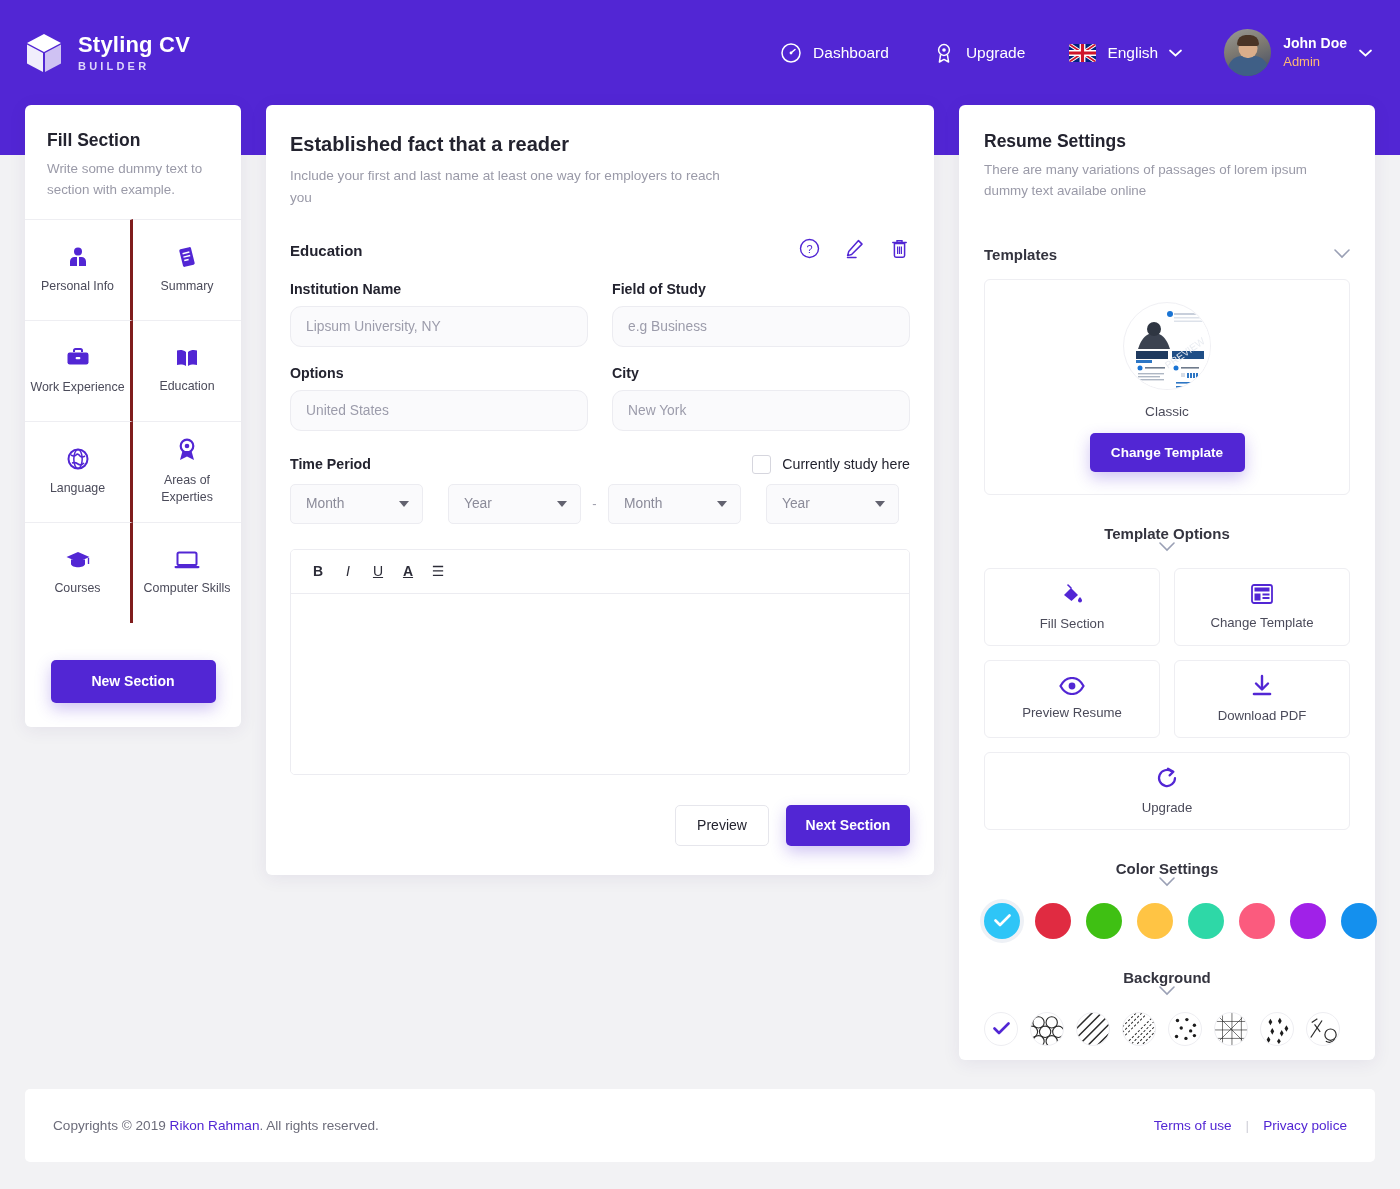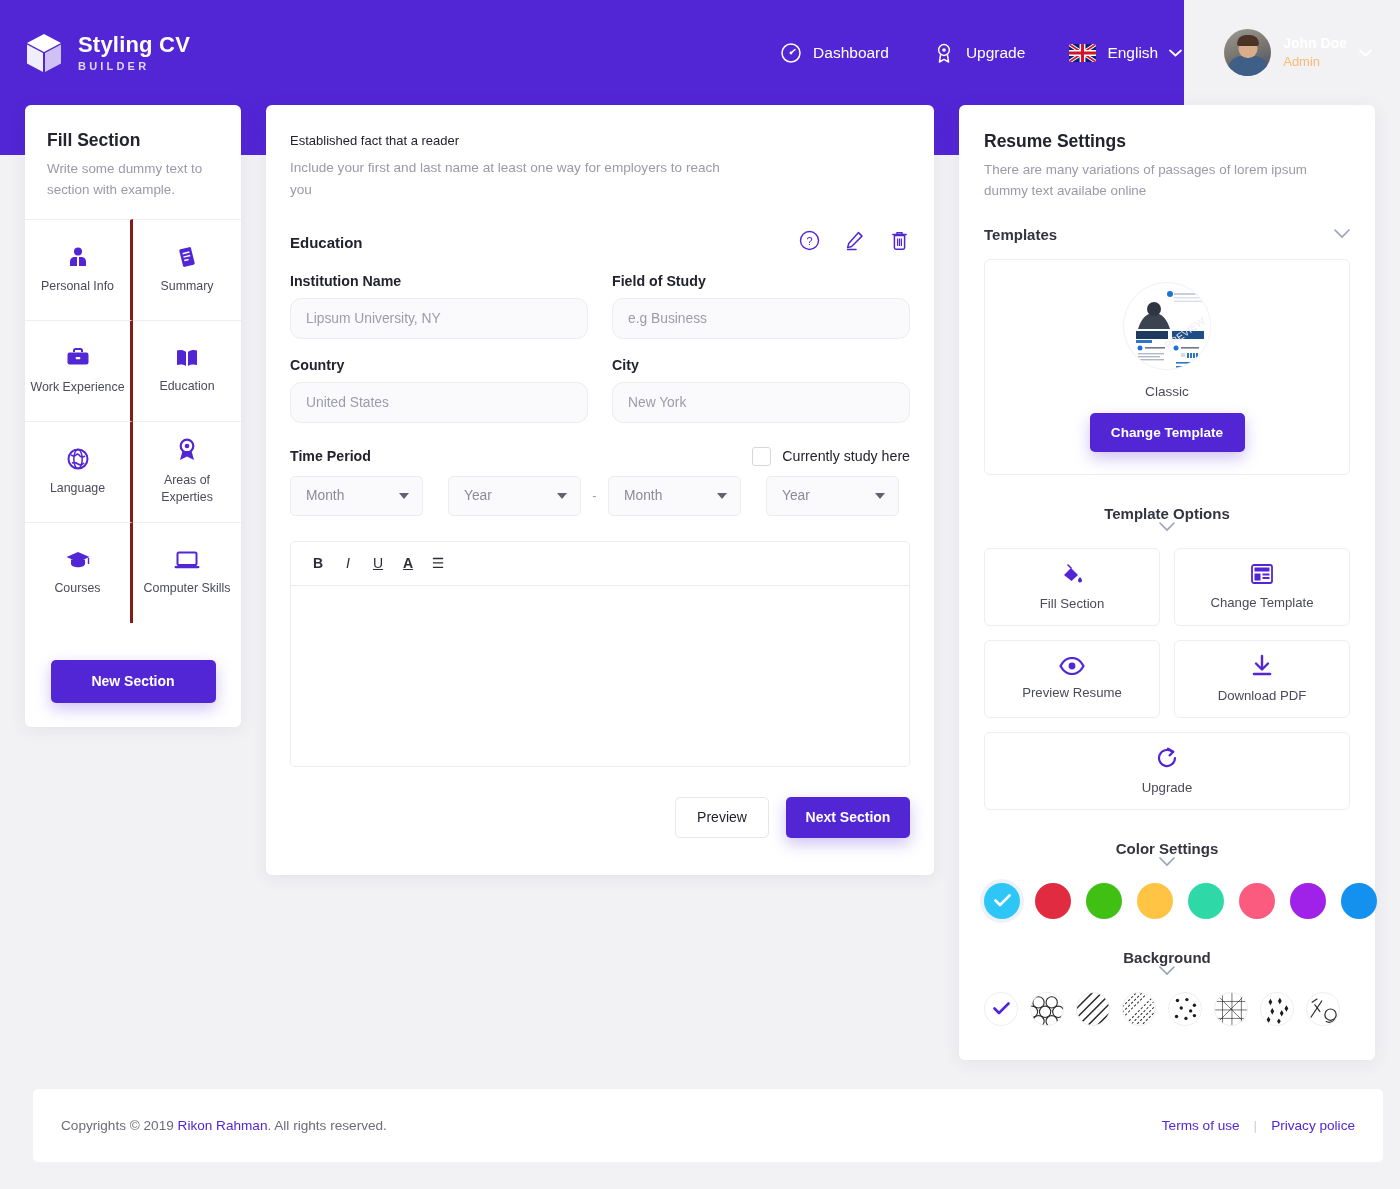--- a/index.html
+++ b/index.html
@@ -7,21 +7,21 @@
     width: 1400px; height: 1189px;
     background: #f2f2f4;
     font-family: "Liberation Sans", sans-serif;
     color: #2c2c38;
     overflow: hidden;
   }
   .page { position: relative; width: 1400px; height: 1189px; }
 
   
   .header {
-    position: absolute; top: 0; left: 0; width: 1184px; height: 155px;
+    position: absolute; top: 0; left: 0; width: 1400px; height: 155px;
     background: #5226d4;
   }
   .header-inner {
     position: absolute; top: 0; left: 0; width: 1400px; height: 105px;
     display: flex; align-items: center; justify-content: space-between;
     padding: 0 28px 0 24px;
   }
   .brand { display: flex; align-items: center; gap: 14px; }
   .brand-cube { width: 40px; height: 42px; display: block; }
   .brand-text { line-height: 1; }
@@ -93,21 +93,21 @@
   .new-section-btn {
     display: block; margin: 37px auto 0 auto; width: 165px; height: 43px;
     background: #5226d4; color: #fff; border: none; border-radius: 5px;
     font-size: 14px; font-weight: bold; cursor: pointer;
     font-family: "Liberation Sans", sans-serif;
     box-shadow: 0 6px 16px rgba(82,38,212,.28);
   }
 
   
   .center-panel { left: 266px; top: 105px; width: 668px; height: 770px; padding: 28px 24px 0 24px; }
-  .ct-title { font-size: 13px; font-weight: normal; color: #23232f; }
+  .ct-title { font-size: 20px; font-weight: bold; color: #23232f; }
   .ct-desc { font-size: 13.6px; color: #9a9aa8; line-height: 1.65; margin-top: 9px; max-width: 430px; }
   .sub-row {
     display: flex; align-items: center; justify-content: space-between;
     margin-top: 28px;
   }
   .sub-title { font-size: 15px; font-weight: bold; color: #23232f; }
   .sub-icons { display: flex; align-items: center; gap: 24px; }
   .sub-icons span { cursor: pointer; display: block; }
   .field-row { display: flex; gap: 24px; margin-top: 18px; }
   .field { flex: 1; }
@@ -213,21 +213,21 @@
   .bg-row { display: flex; align-items: center; gap: 12px; margin-top: 16px; }
   .bg-sw {
     width: 34px; height: 34px; border-radius: 50%; flex: none; cursor: pointer;
     border: 1px solid #eeeef2; overflow: hidden;
     display: flex; align-items: center; justify-content: center;
   }
   .sect-gap { margin-top: 30px; flex-direction: column; }
 
   
   .footer {
-    position: absolute; left: 33px; top: 1089px; width: 1350px; height: 73px;
+    position: absolute; left: 25px; top: 1089px; width: 1350px; height: 73px;
     background: #fff; border-radius: 5px;
     display: flex; align-items: center; justify-content: space-between;
     padding: 0 28px;
   }
   .copy { font-size: 13.6px; color: #6c6c7a; }
   .copy a { color: #5226d4; text-decoration: none; }
   .foot-links { display: flex; align-items: center; gap: 14px; font-size: 13.6px; }
   .foot-links a { color: #5226d4; text-decoration: none; }
   .foot-sep { color: #cfcfd8; }
 </style>
@@ -422,21 +422,21 @@
         <input class="field-input" placeholder="Lipsum University, NY" style="">
       </div>
       <div class="field">
         <span class="field-label">Field of Study</span>
         <input class="field-input" placeholder="e.g Business" style="">
       </div>
     </div>
 
     <div class="field-row">
       <div class="field">
-        <span class="field-label">Country</span>
+        <span class="field-label">Options</span>
         <input class="field-input" placeholder="United States" style="">
       </div>
       <div class="field">
         <span class="field-label">City</span>
         <input class="field-input" placeholder="New York" style="">
       </div>
     </div>
 
     <div class="time-head">
       <span class="field-label">Time Period</span>
@@ -482,21 +482,21 @@
     <div class="btn-row">
       <button class="btn-ghost">Preview</button>
       <button class="btn-primary">Next Section</button>
     </div>
   </div>
 
   <div class="card right-panel">
     <div class="panel-title">Resume Settings</div>
     <div class="panel-desc" style="max-width:340px">There are many variations of passages of lorem ipsum dummy text availabe online</div>
 
-    <div class="acc-row" style="margin-top:24px">
+    <div class="acc-row" style="margin-top:44px">
       <span class="acc-title">Templates</span>
       <svg width="16" height="10" viewBox="0 0 16 10">
         <path d="M1 1 L8 8 L15 1" fill="none" stroke="#9aa0b5" stroke-width="1.6" stroke-linecap="round"></path>
       </svg>
     </div>
 
     <div class="tpl-box">
       <div class="tpl-thumb">
         <svg viewBox="0 0 88 88" width="88" height="88">
           <defs>

